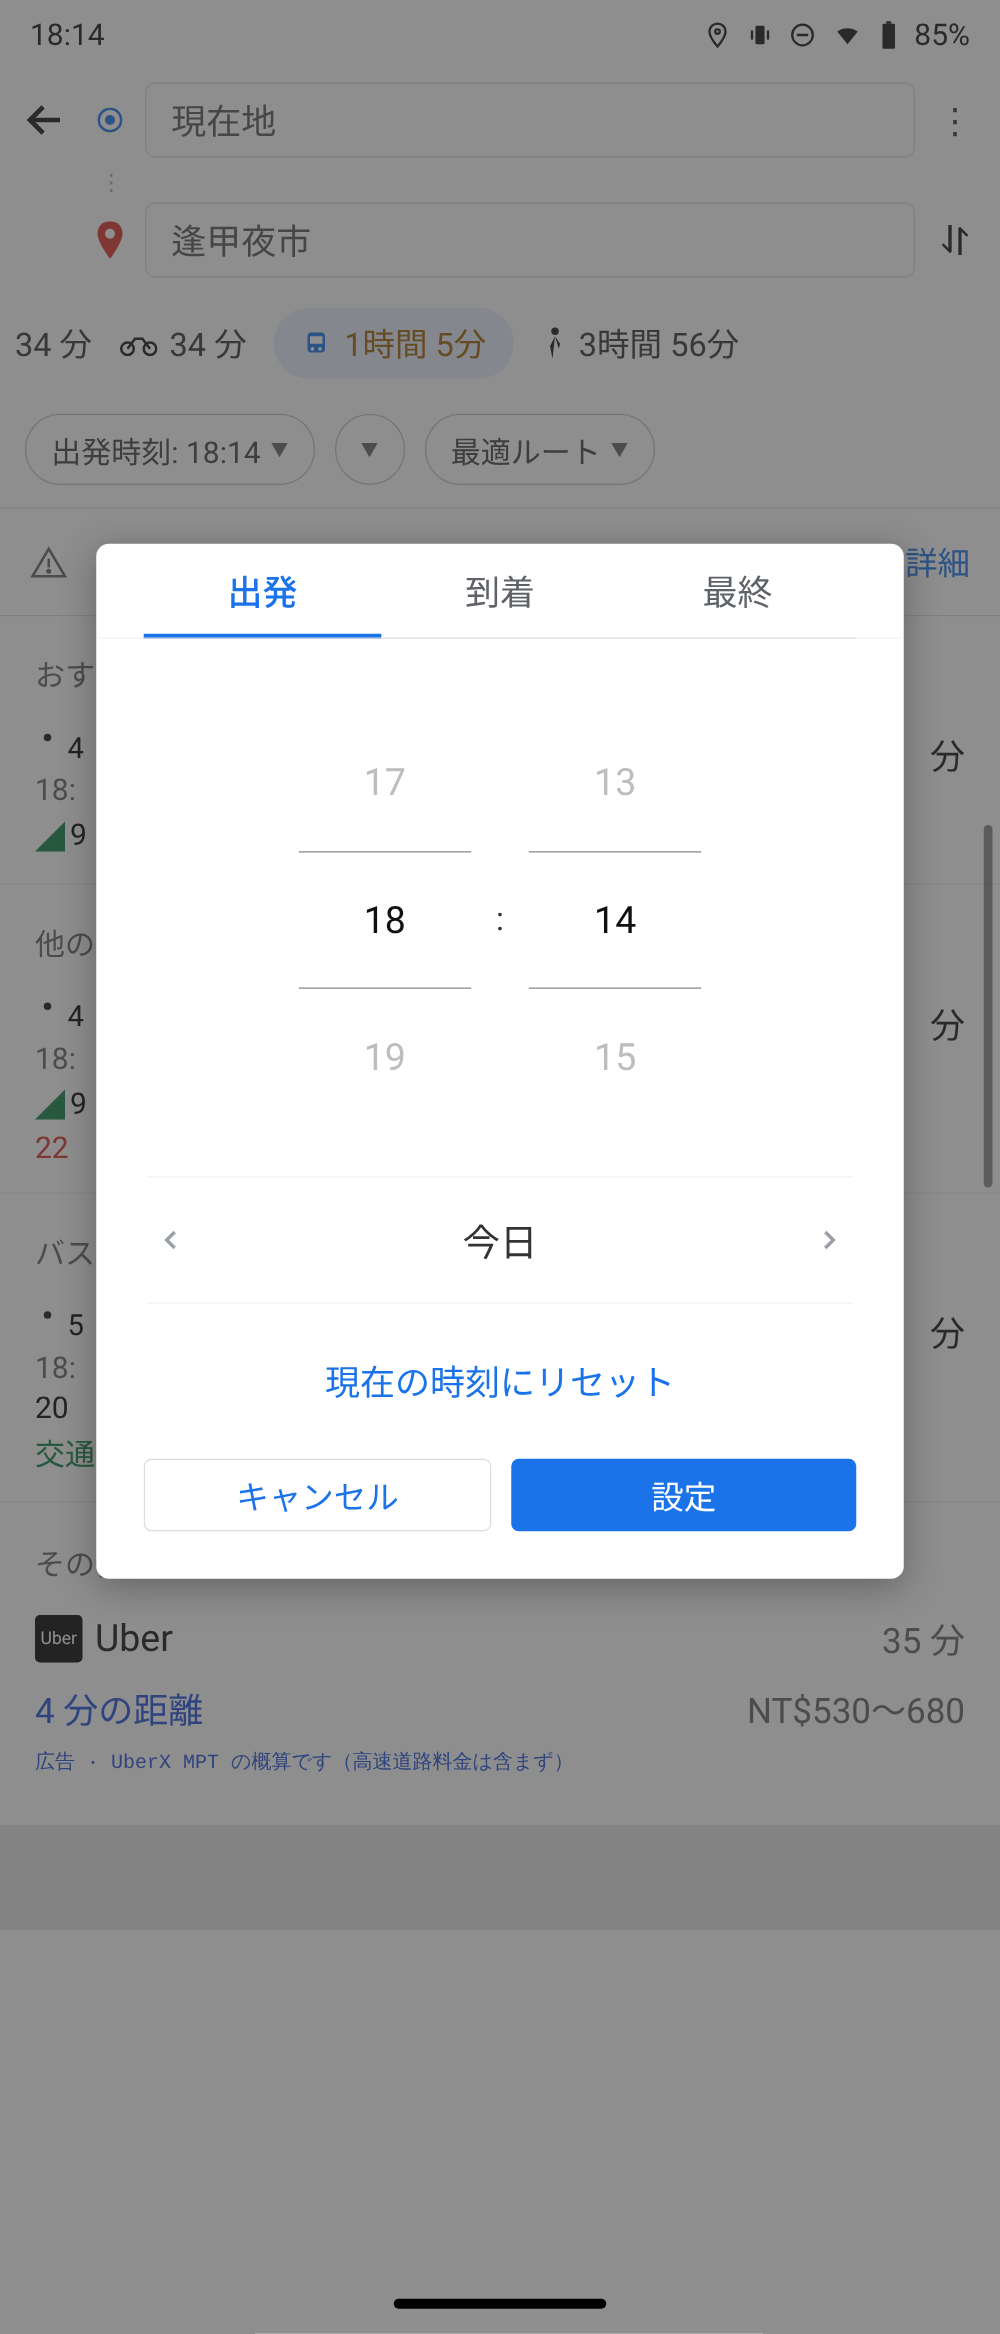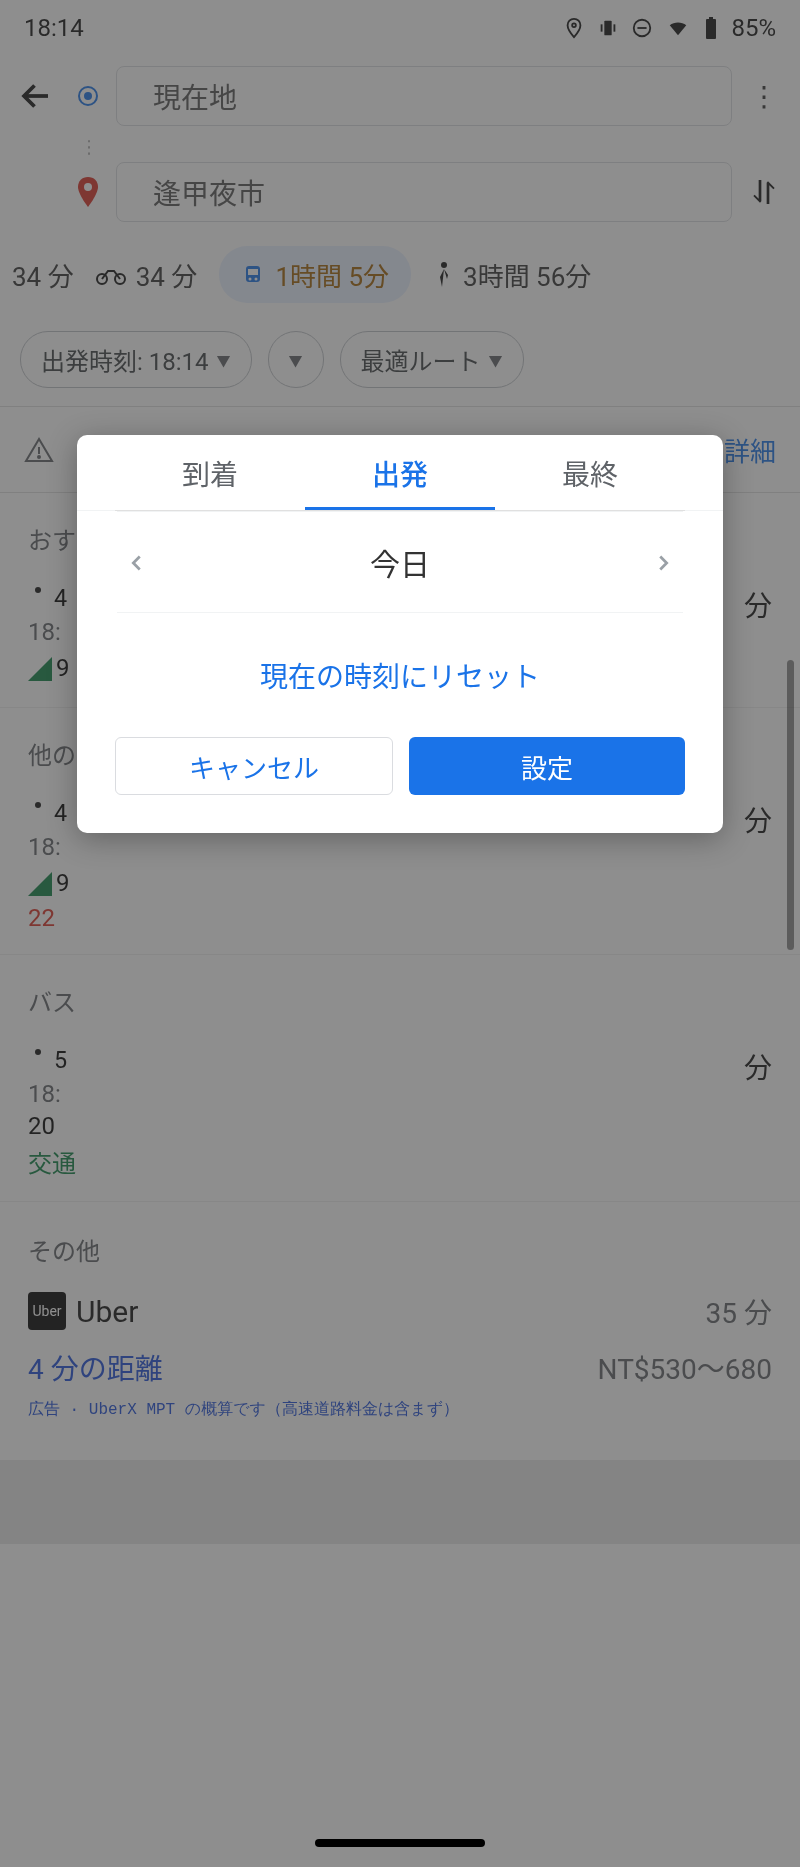--- a/index.html
+++ b/index.html
@@ -9,21 +9,21 @@
 .status-bar { height: 56px; display: flex; align-items: center; justify-content: space-between; padding: 0 24px; background: #fff; font-size: 24px; color: #111; }
 .status-right { display: flex; align-items: center; gap: 12px; }
 .status-right svg { display: block; }
 
 
 .header { padding: 10px 12px 0; background: #fff; }
 .topnav { display: flex; align-items: center; gap: 8px; }
 .backbtn { width: 48px; height: 48px; display: flex; align-items: center; justify-content: center; }
 .marker-col { width: 40px; display: flex; flex-direction: column; align-items: center; }
 .dots-vert { color: #aaa; font-size: 18px; line-height: 1; letter-spacing: -2px; padding: 6px 0; }
-.loc-input { flex: 1; height: 60px; border: 1px solid #dadce0; border-radius: 8px; font-size: 28px; padding: 0 36px; color: #555; background: #fff; display:flex; align-items:center; }
+.loc-input { flex: 1; height: 60px; border: 1px solid #dadce0; border-radius: 8px; font-size: 28px; padding: 0 20px; color: #555; background: #fff; display:flex; align-items:center; }
 .swapbtn { width: 48px; height: 48px; display:flex; align-items:center; justify-content:center; }
 .morebtn { width: 48px; height: 48px; display:flex; align-items:center; justify-content:center; font-size: 28px; color:#333; }
 
 
 .modesrow { display: flex; align-items: center; gap: 22px; padding: 24px 12px 28px; font-size: 26px; }
 .modechip { display: flex; align-items: center; gap: 10px; color: #333; }
 .modechip.active { background: #e8f0fe; color: #a16207; padding: 10px 22px; border-radius: 28px; justify-content: flex-end; }
 
 
 .chipsrow { display: flex; gap: 16px; padding: 0 20px 18px; }
@@ -296,23 +296,36 @@
   <div class="ubad">広告 · UberX MPT の概算です（高速道路料金は含まず）</div>
 </div>
 
 <div class="bottombar"></div>
 
 <div class="dim"></div>
 <div class="scrollindicator"></div>
 
 <div class="dialog">
   <div class="tabbar">
+    <div class="tab active">出発</div>
     <div class="tab">到着</div>
-    <div class="tab active">出発</div>
     <div class="tab">最終</div>
+  </div>
+  <div class="pickerbox">
+    <div class="col">
+      <div class="pnum">17</div>
+      <div class="pnum sel">18</div>
+      <div class="pnum">19</div>
+    </div>
+    <div class="colon">:</div>
+    <div class="col">
+      <div class="pnum">13</div>
+      <div class="pnum sel">14</div>
+      <div class="pnum">15</div>
+    </div>
   </div>
   <div class="daterow">
     <div class="arr">
       <svg width="22" height="22" viewBox="0 0 24 24" fill="none" stroke="#9aa0a6" stroke-width="3">
           <path d="M15 5l-7 7 7 7"></path>
         </svg>
     </div>
     <div class="lbl">今日</div>
     <div class="arr">
       <svg width="22" height="22" viewBox="0 0 24 24" fill="none" stroke="#9aa0a6" stroke-width="3">

